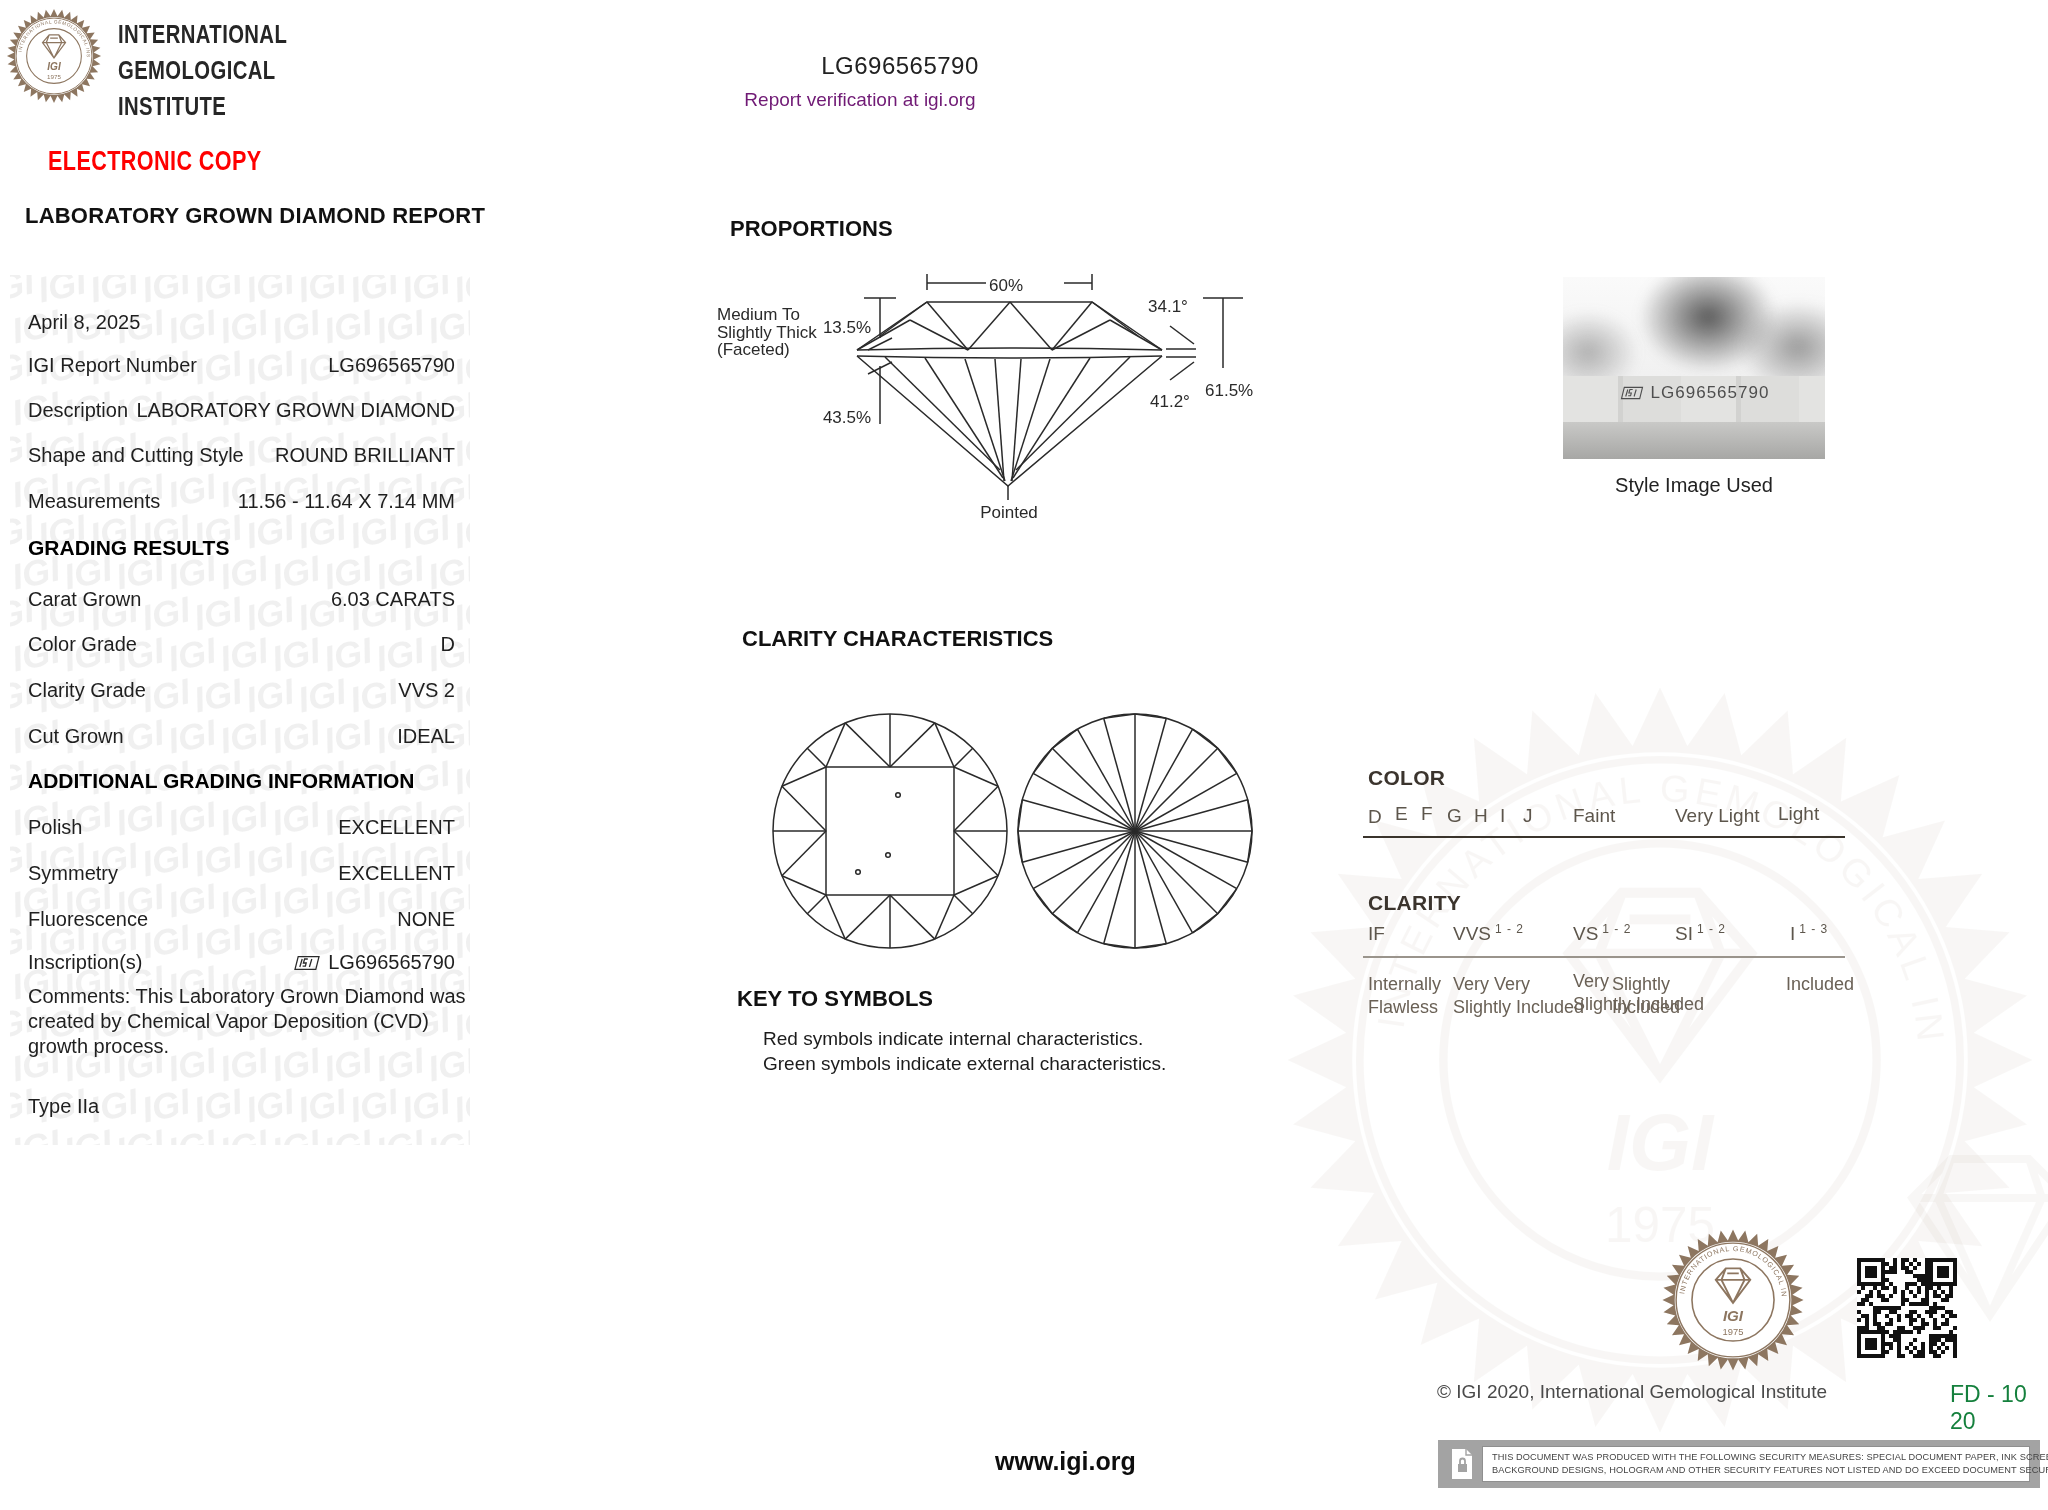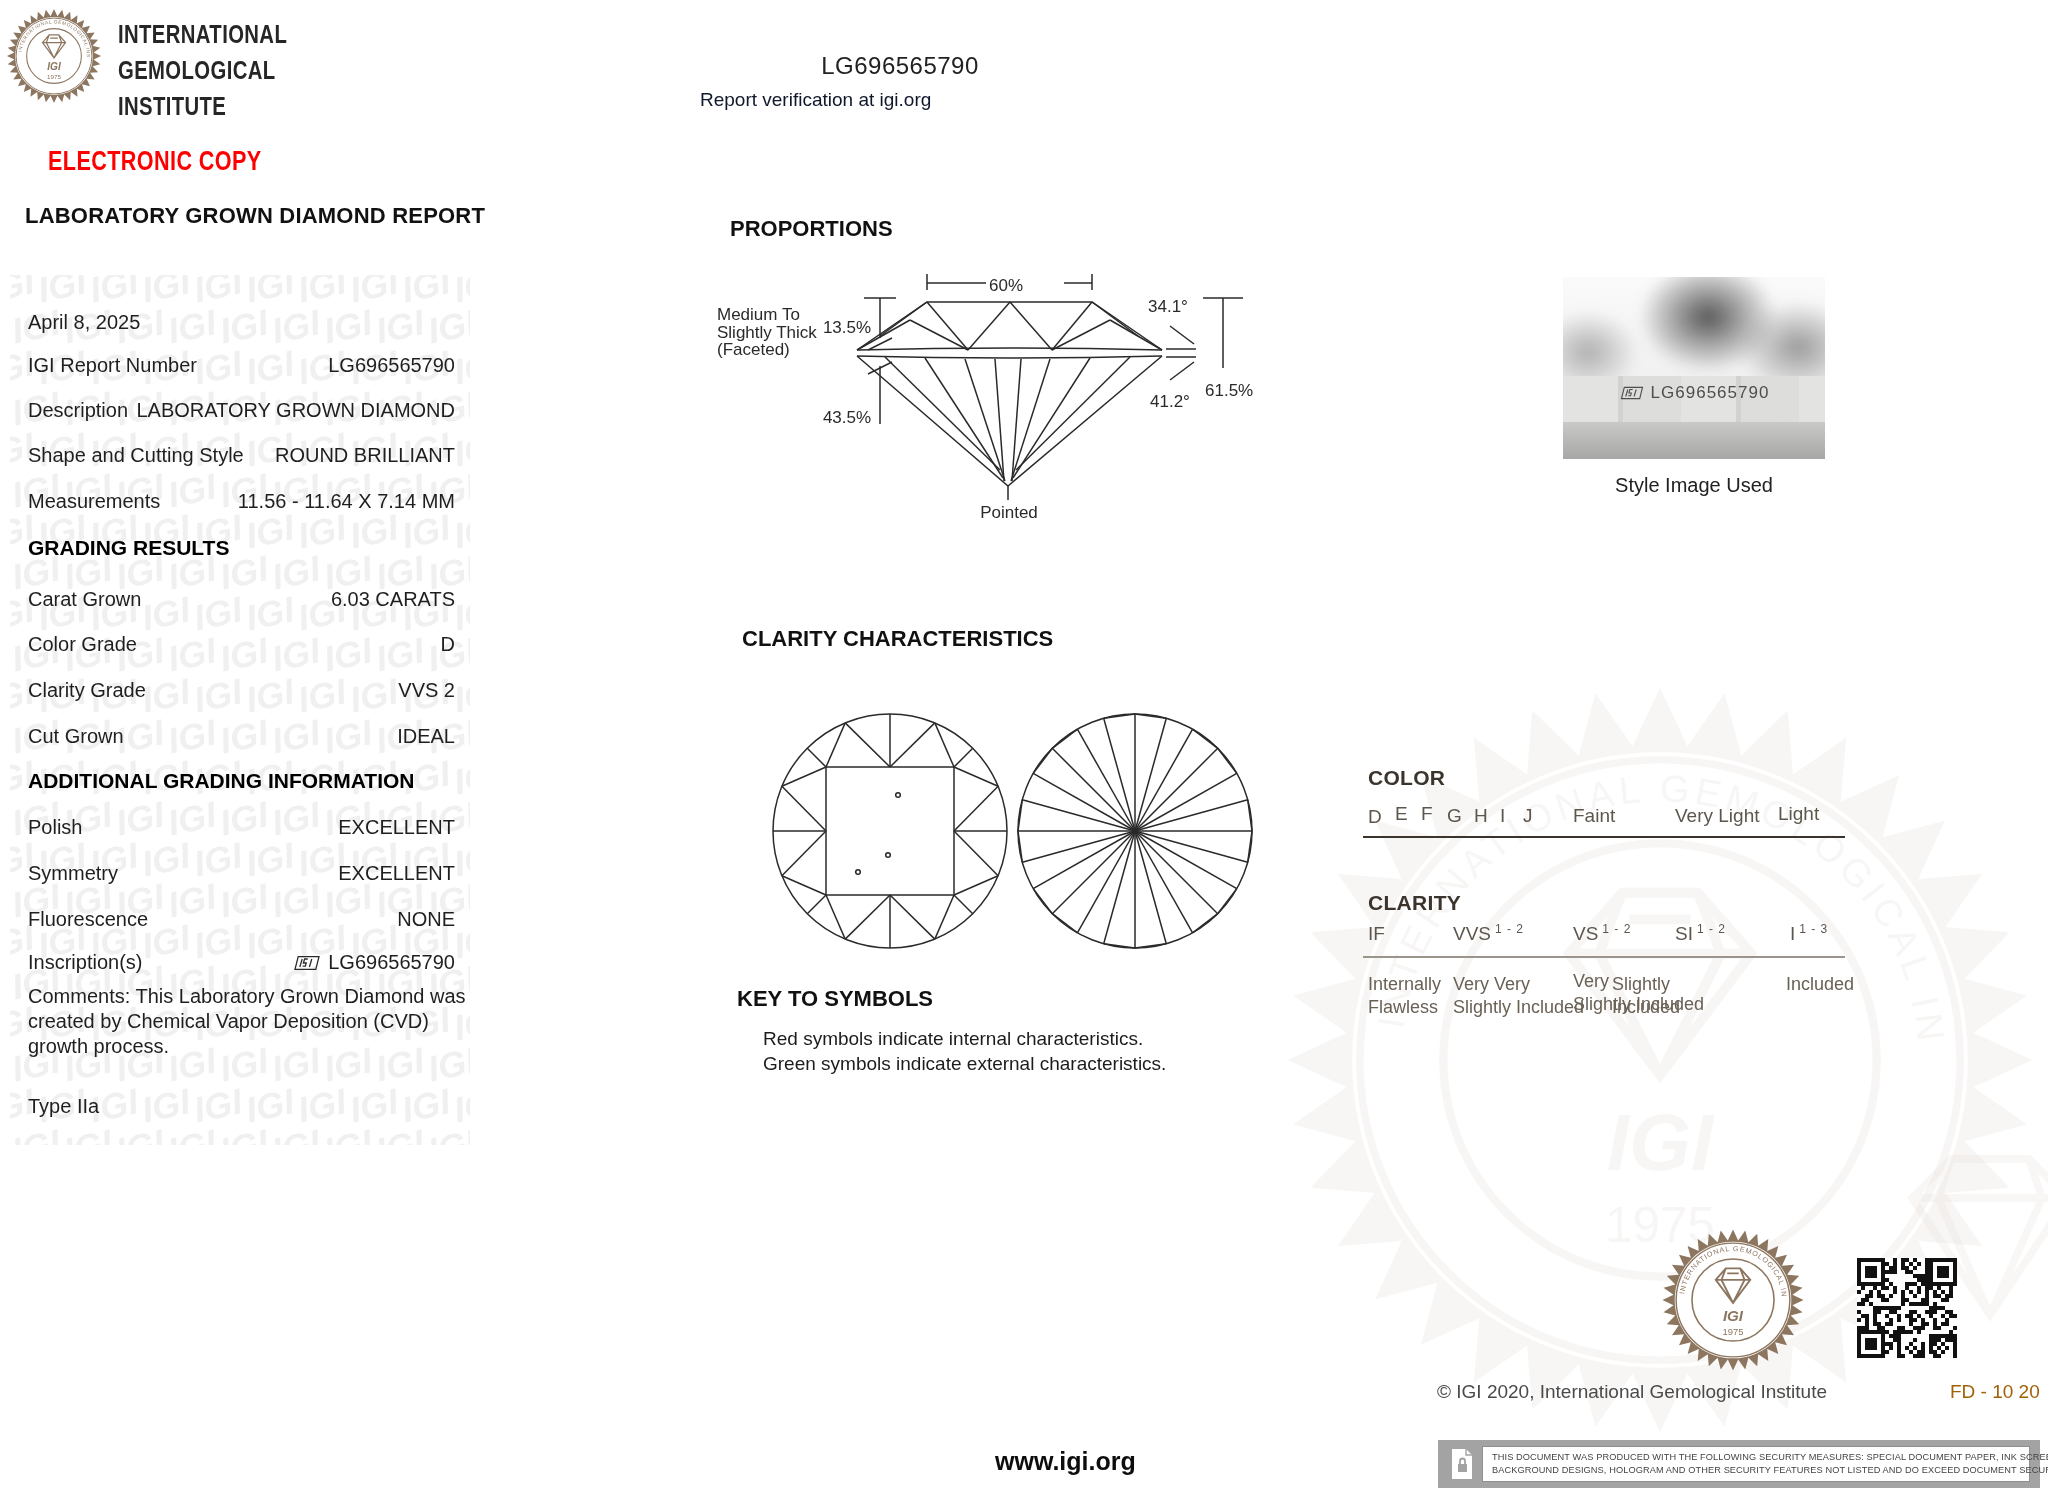--- a/index.html
+++ b/index.html
@@ -7,21 +7,21 @@
         font-family:"Liberation Sans","DejaVu Sans",sans-serif;color:#1f1f1f;}
   .abs{position:absolute;}
   .pre{white-space:pre-line;}
   
   #org-title{left:118px;top:16px;font-size:26px;font-weight:bold;line-height:36px;color:#262626;
              transform:scaleX(.78);transform-origin:left top;letter-spacing:.5px;}
   #electronic-copy{left:48px;top:146px;font-size:27px;font-weight:bold;color:#ff0000;
              transform:scaleX(.8);transform-origin:left top;letter-spacing:.5px;}
   #report-title{left:25px;top:203px;font-size:22px;font-weight:bold;color:#111;letter-spacing:.2px;}
   #report-number{left:700px;top:52px;width:400px;text-align:center;font-size:24px;color:#222;letter-spacing:.5px;}
-  #verification{left:700px;top:89px;width:400px;font-size:19px;color:#0f172a;}
+  #verification{left:660px;top:89px;width:400px;text-align:center;font-size:19px;color:#701a75;}
   
   #left-panel{left:10px;top:275px;width:460px;height:870px;overflow:hidden;}
   #wm-tiles span{position:absolute;font-size:36px;font-weight:bold;font-style:italic;
                  color:rgba(110,110,110,.10);transform:rotate(-12deg);}
   .row{position:absolute;left:28px;width:427px;display:flex;justify-content:space-between;font-size:20px;}
   .row .lab{white-space:nowrap;}
   .row .val{white-space:nowrap;text-align:right;}
   .sect{position:absolute;left:28px;font-size:21px;font-weight:bold;color:#000;}
   #comments{left:28px;top:984px;width:442px;font-size:20px;line-height:25px;}
   #type-note{left:28px;top:1058px;font-size:20px;margin-top:37px;}
@@ -47,21 +47,21 @@
   #sample-img .blob{position:absolute;border-radius:50%;filter:blur(6px);}
   #girdle-band{position:absolute;left:0;top:99px;width:262px;height:46px;
       background:repeating-linear-gradient(90deg,#e3e3e1 0 55px,#d2d2d0 55px 60px,#dddddb 60px 118px);}
   #girdle-dark{position:absolute;left:0;top:145px;width:262px;height:37px;
       background:linear-gradient(180deg,#c9c9c7,#a7a7a5);}
   #sample-inscription{position:absolute;left:0;top:106px;width:262px;text-align:center;
       font-size:17px;color:#4e4e4e;letter-spacing:1px;}
   #sample-caption{left:1563px;top:474px;width:262px;text-align:center;font-size:20px;color:#222;}
   
   #copyright{left:1437px;top:1381px;font-size:19px;color:#4a4a4a;}
-  #doc-code{left:1950px;top:1381px;font-size:19px;color:#a16207;}
+  #doc-code{left:1950px;top:1381px;font-size:23px;color:#15803d;}
   #website{left:995px;top:1447px;font-size:25px;font-weight:bold;color:#0d0d0d;}
   #sec-strip{left:1438px;top:1440px;width:602px;height:48px;background:#a3a3a3;}
   #sec-inner{position:absolute;left:44px;top:6px;width:546px;height:34px;background:#fff;border:1px solid #8f8f8f;}
   .sec-line{position:absolute;left:9px;font-size:9.5px;color:#444;white-space:nowrap;letter-spacing:.1px;
             transform:scaleX(.97);transform-origin:left top;}
   
   .faint{opacity:.055;}
   .faint2{opacity:.05;}
   .dot{fill:#b5442c;stroke:none;}
 </style>

